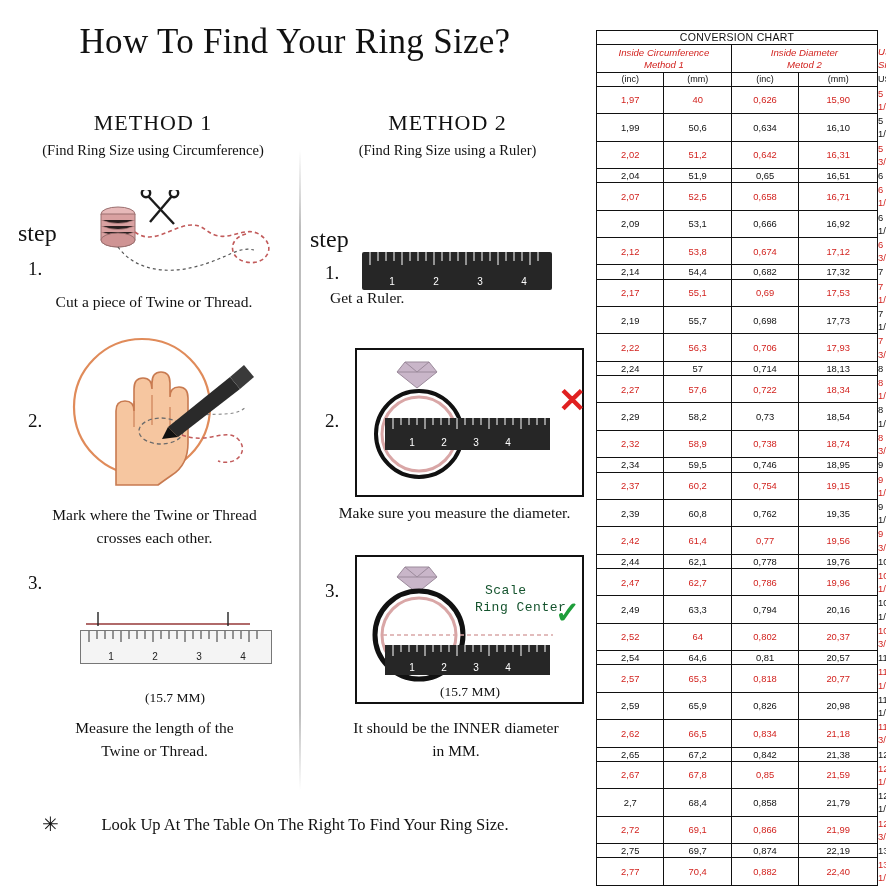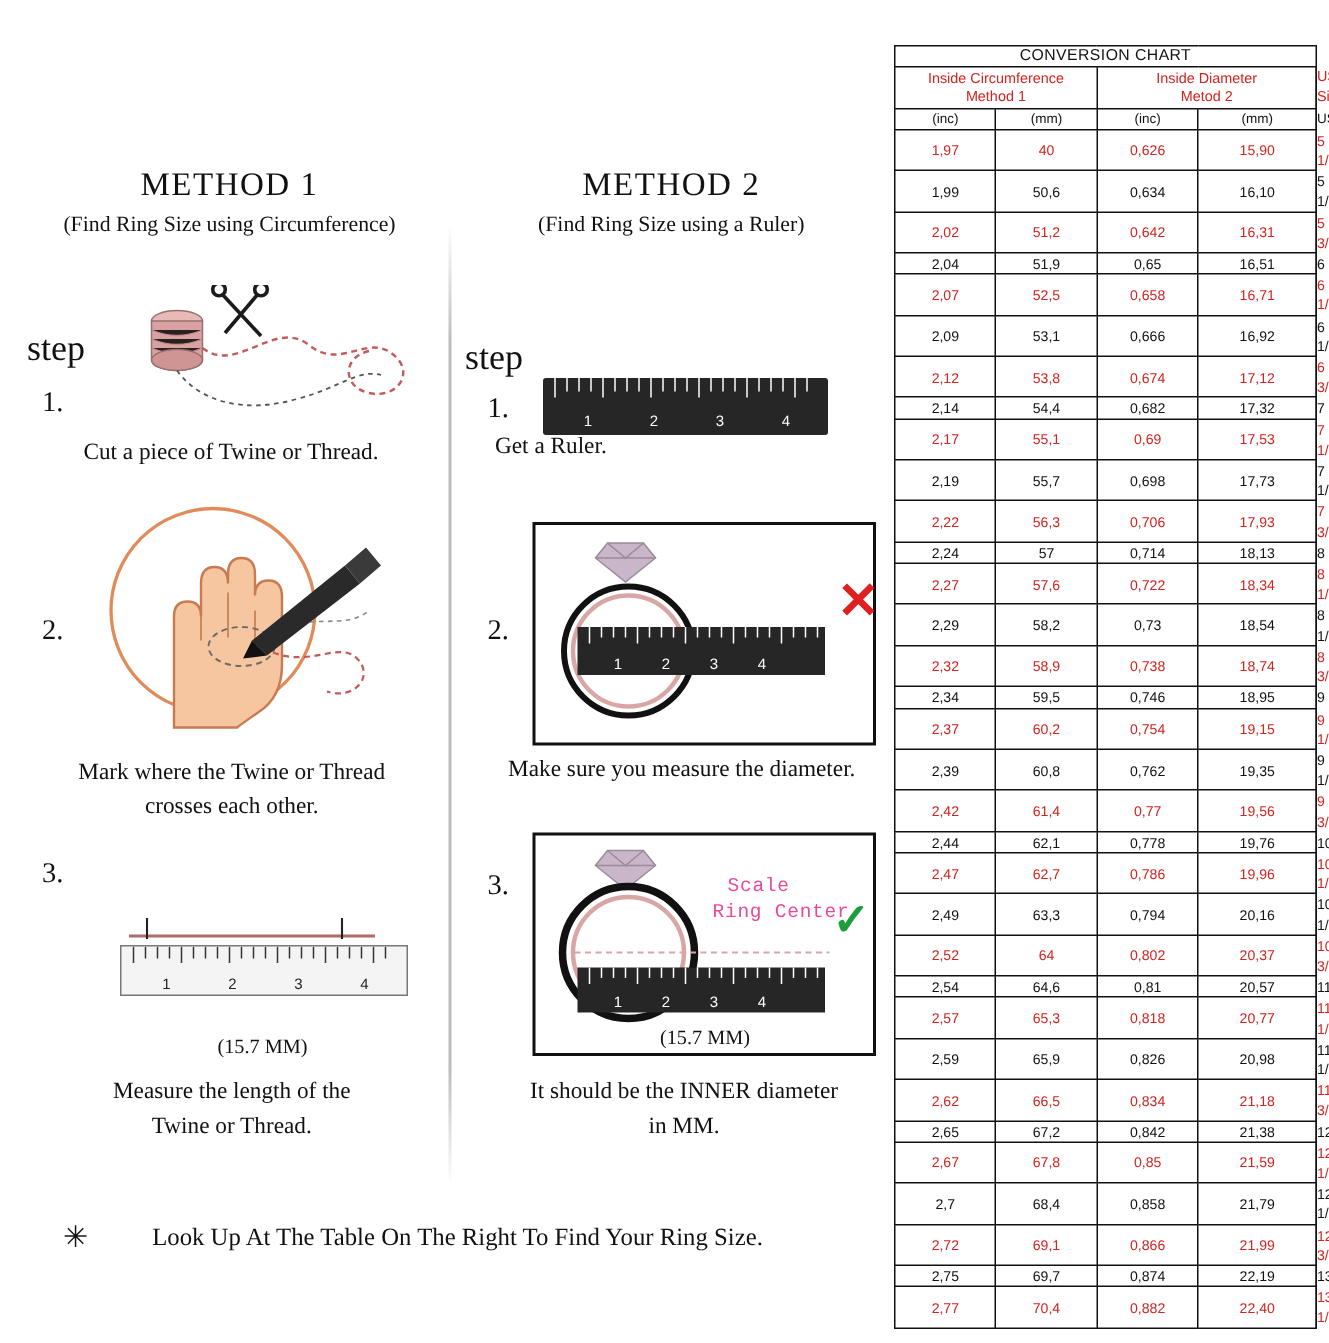--- a/index.html
+++ b/index.html
@@ -133,21 +133,21 @@
   .panel {
     border: 2px solid #111;
     background: #fff;
     position: absolute;
   }
 
   .scale-label {
     position: absolute;
     font-family: "Liberation Mono", monospace;
     font-size: 13px;
-    color: #ec4899;
+    color: #14532d;
     line-height: 1.25;
     letter-spacing: 0.5px;
   }
 
   
   #chart-wrap {
     position: absolute;
     left: 596px;
     top: 30px;
     width: 282px;
@@ -174,35 +174,37 @@
     line-height: 15px;
     letter-spacing: 0.3px;
     margin-top: 48px;
   }
   th.grp {
     color: #d2231f;
     font-weight: bold;
     font-size: 9.6px;
     height: 13px;
     line-height: 13px;
+    font-style: italic;
   }
   th.grp .sub { display: block; font-size: 9.6px; line-height: 12px; }
   td.unit { font-size: 9px; }
   tr.red td { color: #d2231f; }
   tr.black td { color: #111; }
   col.c1 { width: 24%; }
   col.c2 { width: 24%; }
   col.c3 { width: 24%; }
   col.c4 { width: 28%; }
 </style>
 </head>
 <body>
 
 <div class="page">
 
+  <div id="main-title">How To Find Your Ring Size?</div>
 
   <div class="vdivider"></div>
 
   <div class="method-col-1">
     <div class="method-title">METHOD 1</div>
     <div class="method-sub">(Find Ring Size using Circumference)</div>
   </div>
 
   <div class="step-word" style="left:18px; top:220px;">step</div>
   <div class="step-num" style="left:28px; top:258px;">1.</div>

